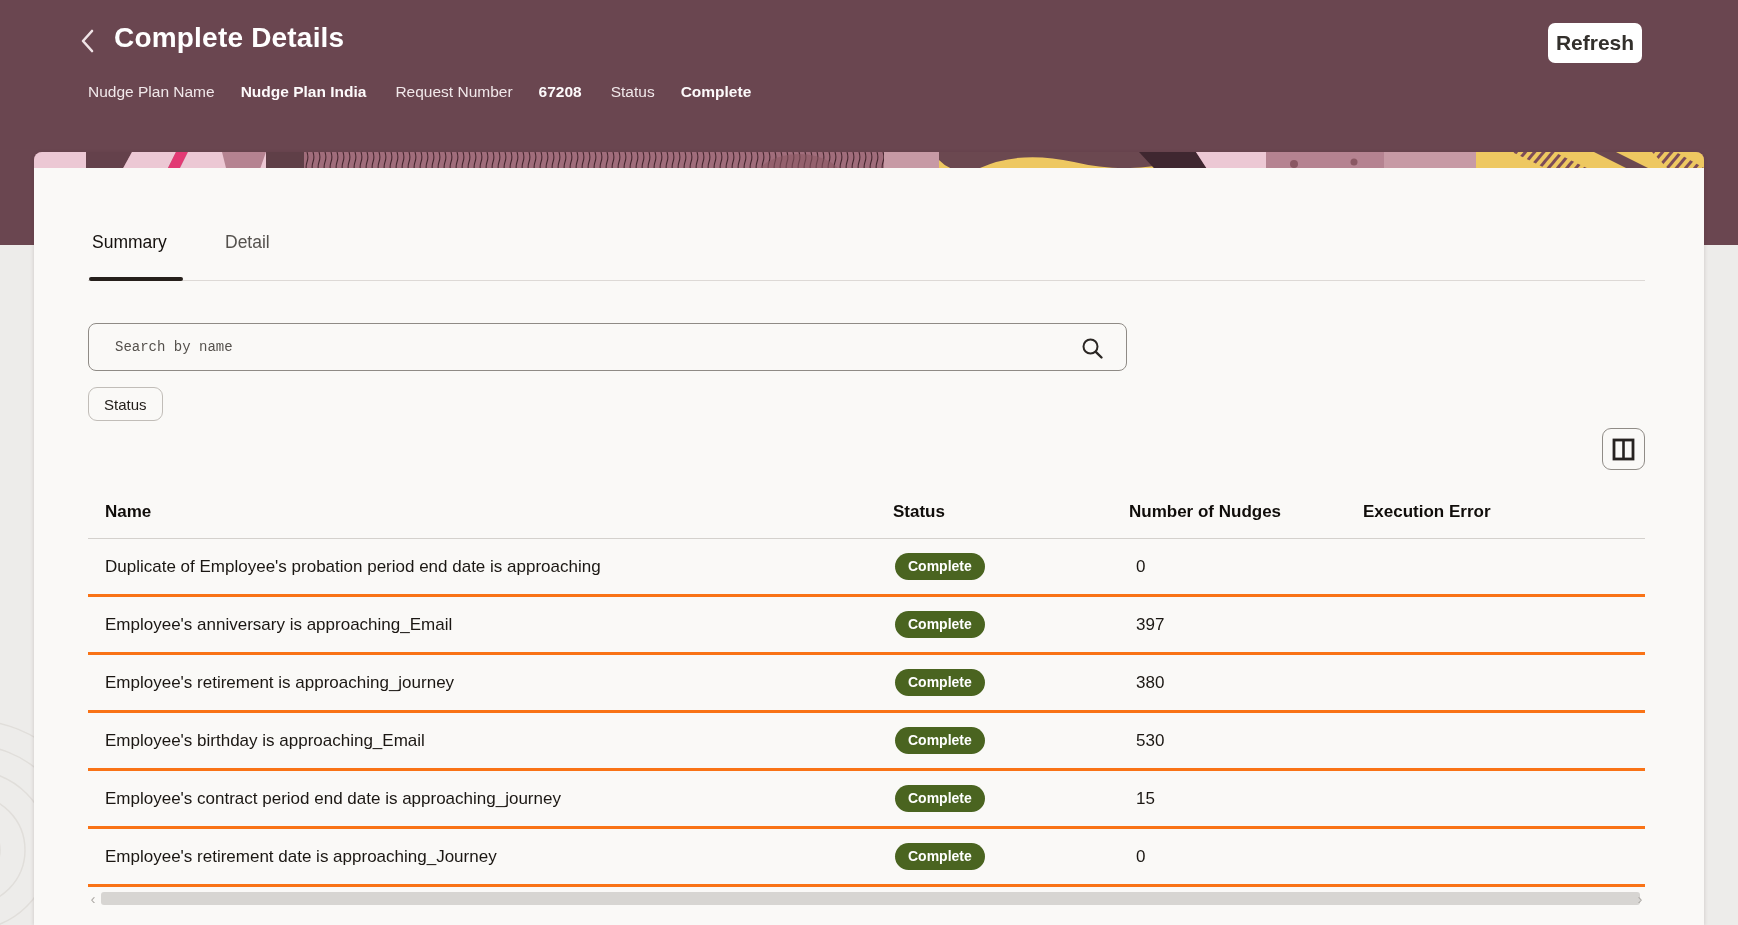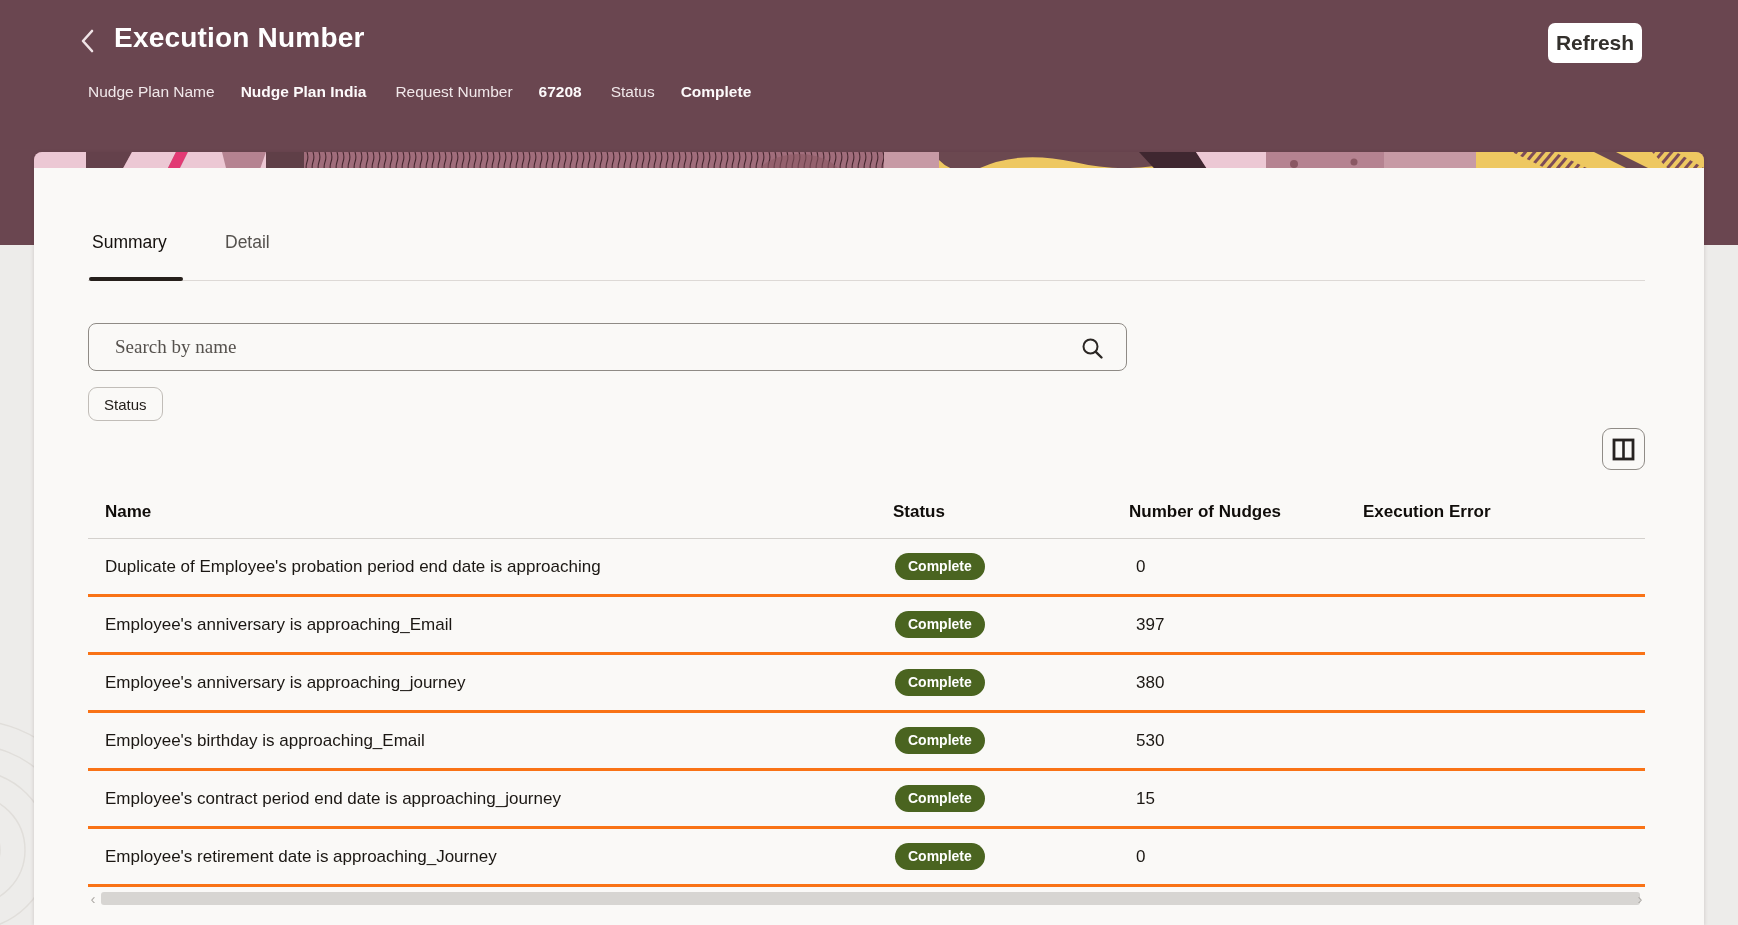--- a/index.html
+++ b/index.html
@@ -57,21 +57,21 @@
   .tab-underline { position:absolute; left:55px; top:109px; width:94px; height:4px; border-radius:3px; background:#26201c; }
 
   
   .search-box {
     position:absolute; left:54px; top:155px; width:1039px; height:48px;
     border:1px solid #8f8b86; border-radius:8px; background:#faf9f7;
   }
   .search-input {
     position:absolute; left:0; top:0; width:100%; height:100%;
     border:none; background:transparent; outline:none;
-    font-family:Liberation Serif, serif; font-size:19px; color:#1d4ed8; padding:0 60px 0 26px;
+    font-family:Liberation Mono, monospace; font-size:14px; color:#1d4ed8; padding:0 60px 0 26px;
   }
   .search-input::placeholder { color:#55514d; opacity:1; }
   .search-icon { position:absolute; right:22px; top:12px; width:24px; height:24px; cursor:pointer; }
 
   
   .status-chip {
     position:absolute; left:54px; top:219px; height:34px; padding:0 15px;
     border:1px solid #c1bdb8; border-radius:9px; background:transparent;
     font-family:inherit; font-size:15px; color:#211d19; cursor:pointer;
   }
@@ -119,21 +119,21 @@
 </style>
 </head>
 <body>
 
 <div class="app-header">
   <button class="back-btn" aria-label="back">
     <svg width="16" height="26" viewBox="0 0 16 26">
       <polyline points="13,3 4,13 13,23" fill="none" stroke="#f0e4e7" stroke-width="2.6" stroke-linecap="round" stroke-linejoin="round"></polyline>
     </svg>
   </button>
-  <div class="page-title">Execution Number</div>
+  <div class="page-title">Complete Details</div>
   <button class="refresh-btn">Refresh</button>
   <div class="meta-row">
     <div class="meta-group">
       <span class="meta-label">Nudge Plan Name</span>
       <span class="meta-value">Nudge Plan India</span>
     </div>
     <div class="meta-group">
       <span class="meta-label">Request Number</span>
       <span class="meta-value">67208</span>
     </div>
@@ -231,21 +231,21 @@
         <div class="cell-num">0</div>
         <div class="cell-num"></div>
       </div>
       <div class="t-row">
         <div class="cell-name">Employee's anniversary is approaching_Email</div>
         <div class="cell-status"><span class="badge">Complete</span></div>
         <div class="cell-num">397</div>
         <div class="cell-num"></div>
       </div>
       <div class="t-row">
-        <div class="cell-name">Employee's anniversary is approaching_journey</div>
+        <div class="cell-name">Employee's retirement is approaching_journey</div>
         <div class="cell-status"><span class="badge">Complete</span></div>
         <div class="cell-num">380</div>
         <div class="cell-num"></div>
       </div>
       <div class="t-row">
         <div class="cell-name">Employee's birthday is approaching_Email</div>
         <div class="cell-status"><span class="badge">Complete</span></div>
         <div class="cell-num">530</div>
         <div class="cell-num"></div>
       </div>

